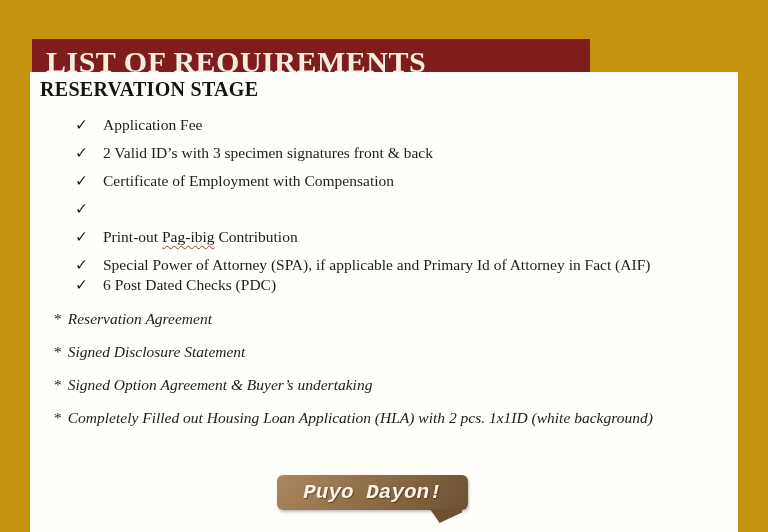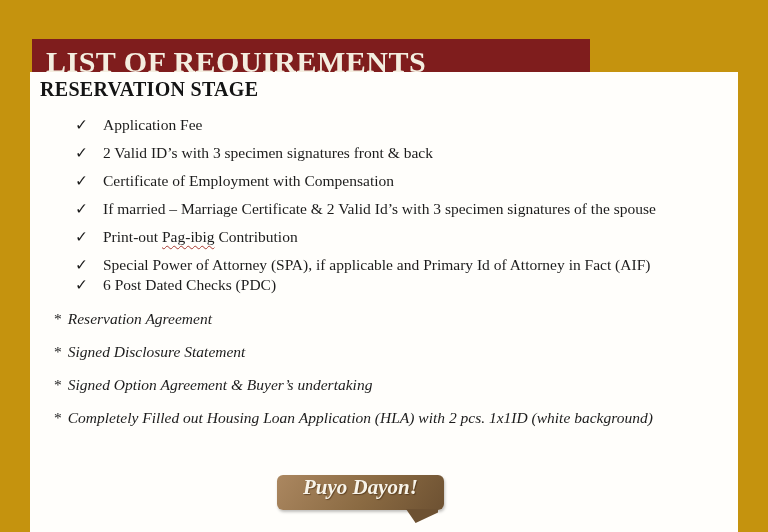--- a/index.html
+++ b/index.html
@@ -82,27 +82,28 @@
   .squiggle {
     text-decoration: underline;
     text-decoration-style: wavy;
     text-decoration-color: #a83a32;
     text-decoration-thickness: 1px;
     text-underline-offset: 3px;
   }
   .speech-banner {
     position: absolute;
     left: 277px; top: 475px;
-    width: 167px; height: 35px;
+    width: 191px; height: 35px;
     background: linear-gradient(125deg, #ab8760 0%, #8a6a42 55%, #6d5132 100%);
     border-radius: 6px;
     box-shadow: 1px 2px 3px rgba(0,0,0,0.25);
     display: flex;
-    align-items: flex-start;
+    align-items: center;
     justify-content: center;
+    font-family: Liberation Mono, monospace;
   }
   .speech-banner .banner-text {
     color: #f8f4ea;
     font-style: italic;
     font-weight: bold;
     font-size: 21px;
     text-shadow: 1px 1px 1px rgba(60,35,10,0.55);
     white-space: nowrap;
   }
   .speech-banner .tail {
@@ -131,21 +132,20 @@
     <li>
       <span class="check">✓</span>
       <span>2 Valid ID’s with 3 specimen signatures front &amp; back</span>
     </li>
     <li>
       <span class="check">✓</span>
       <span>Certificate of Employment with Compensation</span>
     </li>
     <li>
       <span class="check">✓</span>
-      <span>If married – Marriage Certificate &amp; 2 Valid Id’s with 3 specimen signatures of the spouse</span>
     </li>
     <li>
       <span class="check">✓</span>
       <span><span>Print-out </span><span class="squiggle">Pag-ibig</span><span> Contribution</span></span>
     </li>
     <li class="tight">
       <span class="check">✓</span>
       <span>Special Power of Attorney (SPA), if applicable and Primary Id of Attorney in Fact (AIF)</span>
     </li>
     <li>

